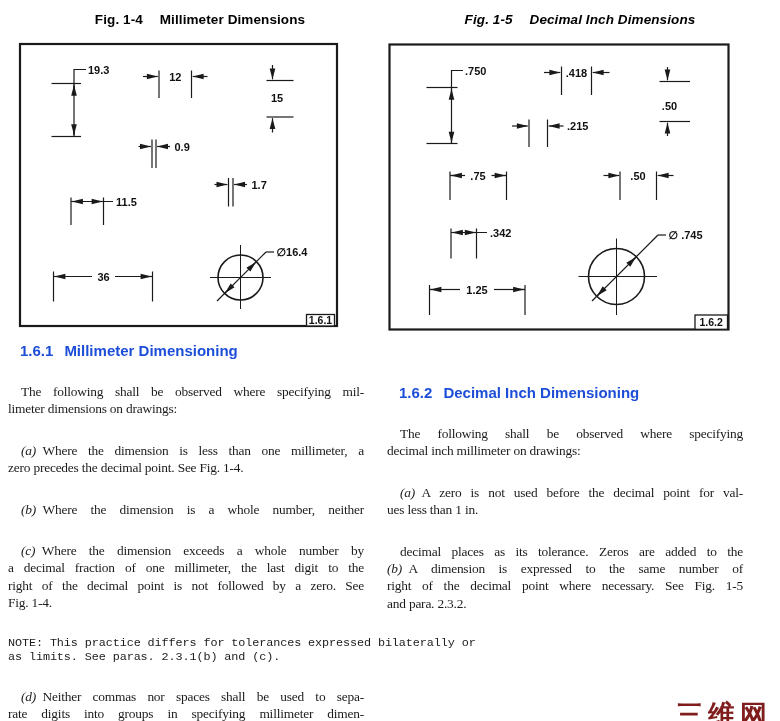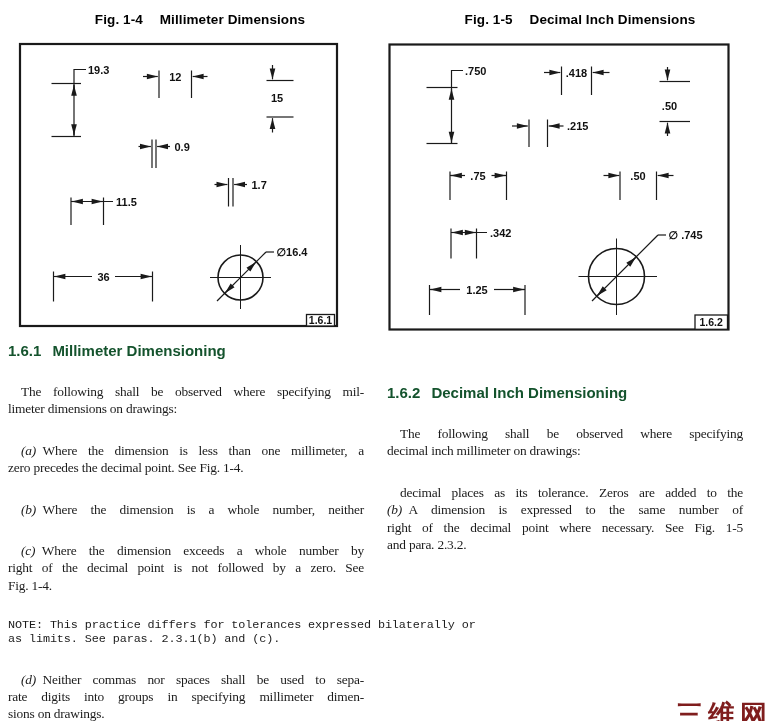--- a/index.html
+++ b/index.html
@@ -9,35 +9,35 @@
     font-family:"Liberation Serif", serif; color:#1b1b1b; overflow:hidden;
   }
   .fig-title {
     position:absolute; top:12px; text-align:center;
     font:bold 13.5px "Liberation Sans", sans-serif; color:#000;
     letter-spacing:0.1px;
   }
   .fig-title .ft-label { display:inline-block;margin-left:40px; }
   .fig-title .ft-text { display:inline-block; margin-left:13px; }
   .fig-title.ftL { left:8px;  width:344px; }
-  .fig-title.ftR { left:380px; width:360px; }
+  .fig-title.ftR { left:380px; width:360px;font-style:italic; }
   svg.fig { position:absolute; }
   svg.figL { left:8px;  top:40px; }
   svg.figR { left:380px; top:40px; }
   svg .ln { stroke:#1a1a1a; stroke-width:1.2; fill:none; stroke-linecap:butt; }
   svg .box { stroke:#1a1a1a; stroke-width:2.2; fill:none; }
   svg .circ { stroke:#1a1a1a; stroke-width:1.6; fill:none; }
   svg .cl { stroke:#1a1a1a; stroke-width:1; fill:none; }
   svg .dimtxt { font:bold 11px "Liberation Sans", sans-serif; fill:#111; }
   svg .tagtxt { font:bold 10.5px "Liberation Sans", sans-serif; fill:#111; }
   svg .tagbox { stroke:#1a1a1a; stroke-width:1.3; fill:#fff; }
   .col { position:absolute; width:356px; }
   .colL { left:8px;  top:342px; }
   .colR { left:387px; top:384px; }
-  .heading { font:bold 15px "Liberation Sans", sans-serif; color:#14532d; }
+  .heading { font:bold 15px "Liberation Sans", sans-serif; color:#1d4ed8;margin-left:12px; }
   .heading .ttl { margin-left:11px; }
   .bodytext { margin-top:8px; font-size:13.4px; line-height:17.4px; letter-spacing:-0.2px; }
   .para .line {
     text-align:justify; text-align-last:justify;
     white-space:nowrap; overflow:visible;
   }
   .para .line.last { text-align-last:left; }
   .para .line:first-child { text-indent:13px;margin-top:24px; }
   .para.note { font-size:11.8px; line-height:14.2px; margin:8px 0 7px 0; letter-spacing:-0.1px;font-family:Liberation Mono, monospace; }
   .para.note .line:first-child { text-indent:0; }
@@ -252,20 +252,21 @@
         </div>
         <div class="para">
           <div class="line"><i>(a)</i> Where the dimension is less than one millimeter, a</div>
           <div class="line last">zero precedes the decimal point. See Fig. 1-4.</div>
         </div>
         <div class="para">
           <div class="line"><i>(b)</i> Where the dimension is a whole number, neither</div>
         </div>
         <div class="para">
           <div class="line"><i>(c)</i> Where the dimension exceeds a whole number by</div>
+          <div class="line">a decimal fraction of one millimeter, the last digit to the</div>
           <div class="line">right of the decimal point is not followed by a zero. See</div>
           <div class="line last">Fig. 1-4.</div>
         </div>
         <div class="para note">
           <div class="line">NOTE: This practice differs for tolerances expressed bilaterally or</div>
           <div class="line last">as limits. See paras. 2.3.1(b) and (c).</div>
         </div>
         <div class="para">
           <div class="line"><i>(d)</i> Neither commas nor spaces shall be used to sepa-</div>
           <div class="line">rate digits into groups in specifying millimeter dimen-</div>
@@ -277,20 +278,24 @@
   <div class="col colR">
     <div class="heading">
       <span class="num">1.6.2</span><span class="ttl">Decimal Inch Dimensioning</span>
     </div>
     <div class="bodytext">
         <div class="para">
           <div class="line">The following shall be observed where specifying</div>
           <div class="line last">decimal inch millimeter on drawings:</div>
         </div>
         <div class="para">
+          <div class="line"><i>(a)</i> A zero is not used before the decimal point for val-</div>
+          <div class="line last">ues less than 1 in.</div>
+        </div>
+        <div class="para">
           <div class="line">decimal places as its tolerance. Zeros are added to the</div>
           <div class="line"><i>(b)</i> A dimension is expressed to the same number of</div>
           <div class="line">right of the decimal point where necessary. See Fig. 1-5</div>
           <div class="line last">and para. 2.3.2.</div>
         </div>
       </div>
   </div>
 
   <div class="wm">
     <div class="wm-cn">三维网</div>

